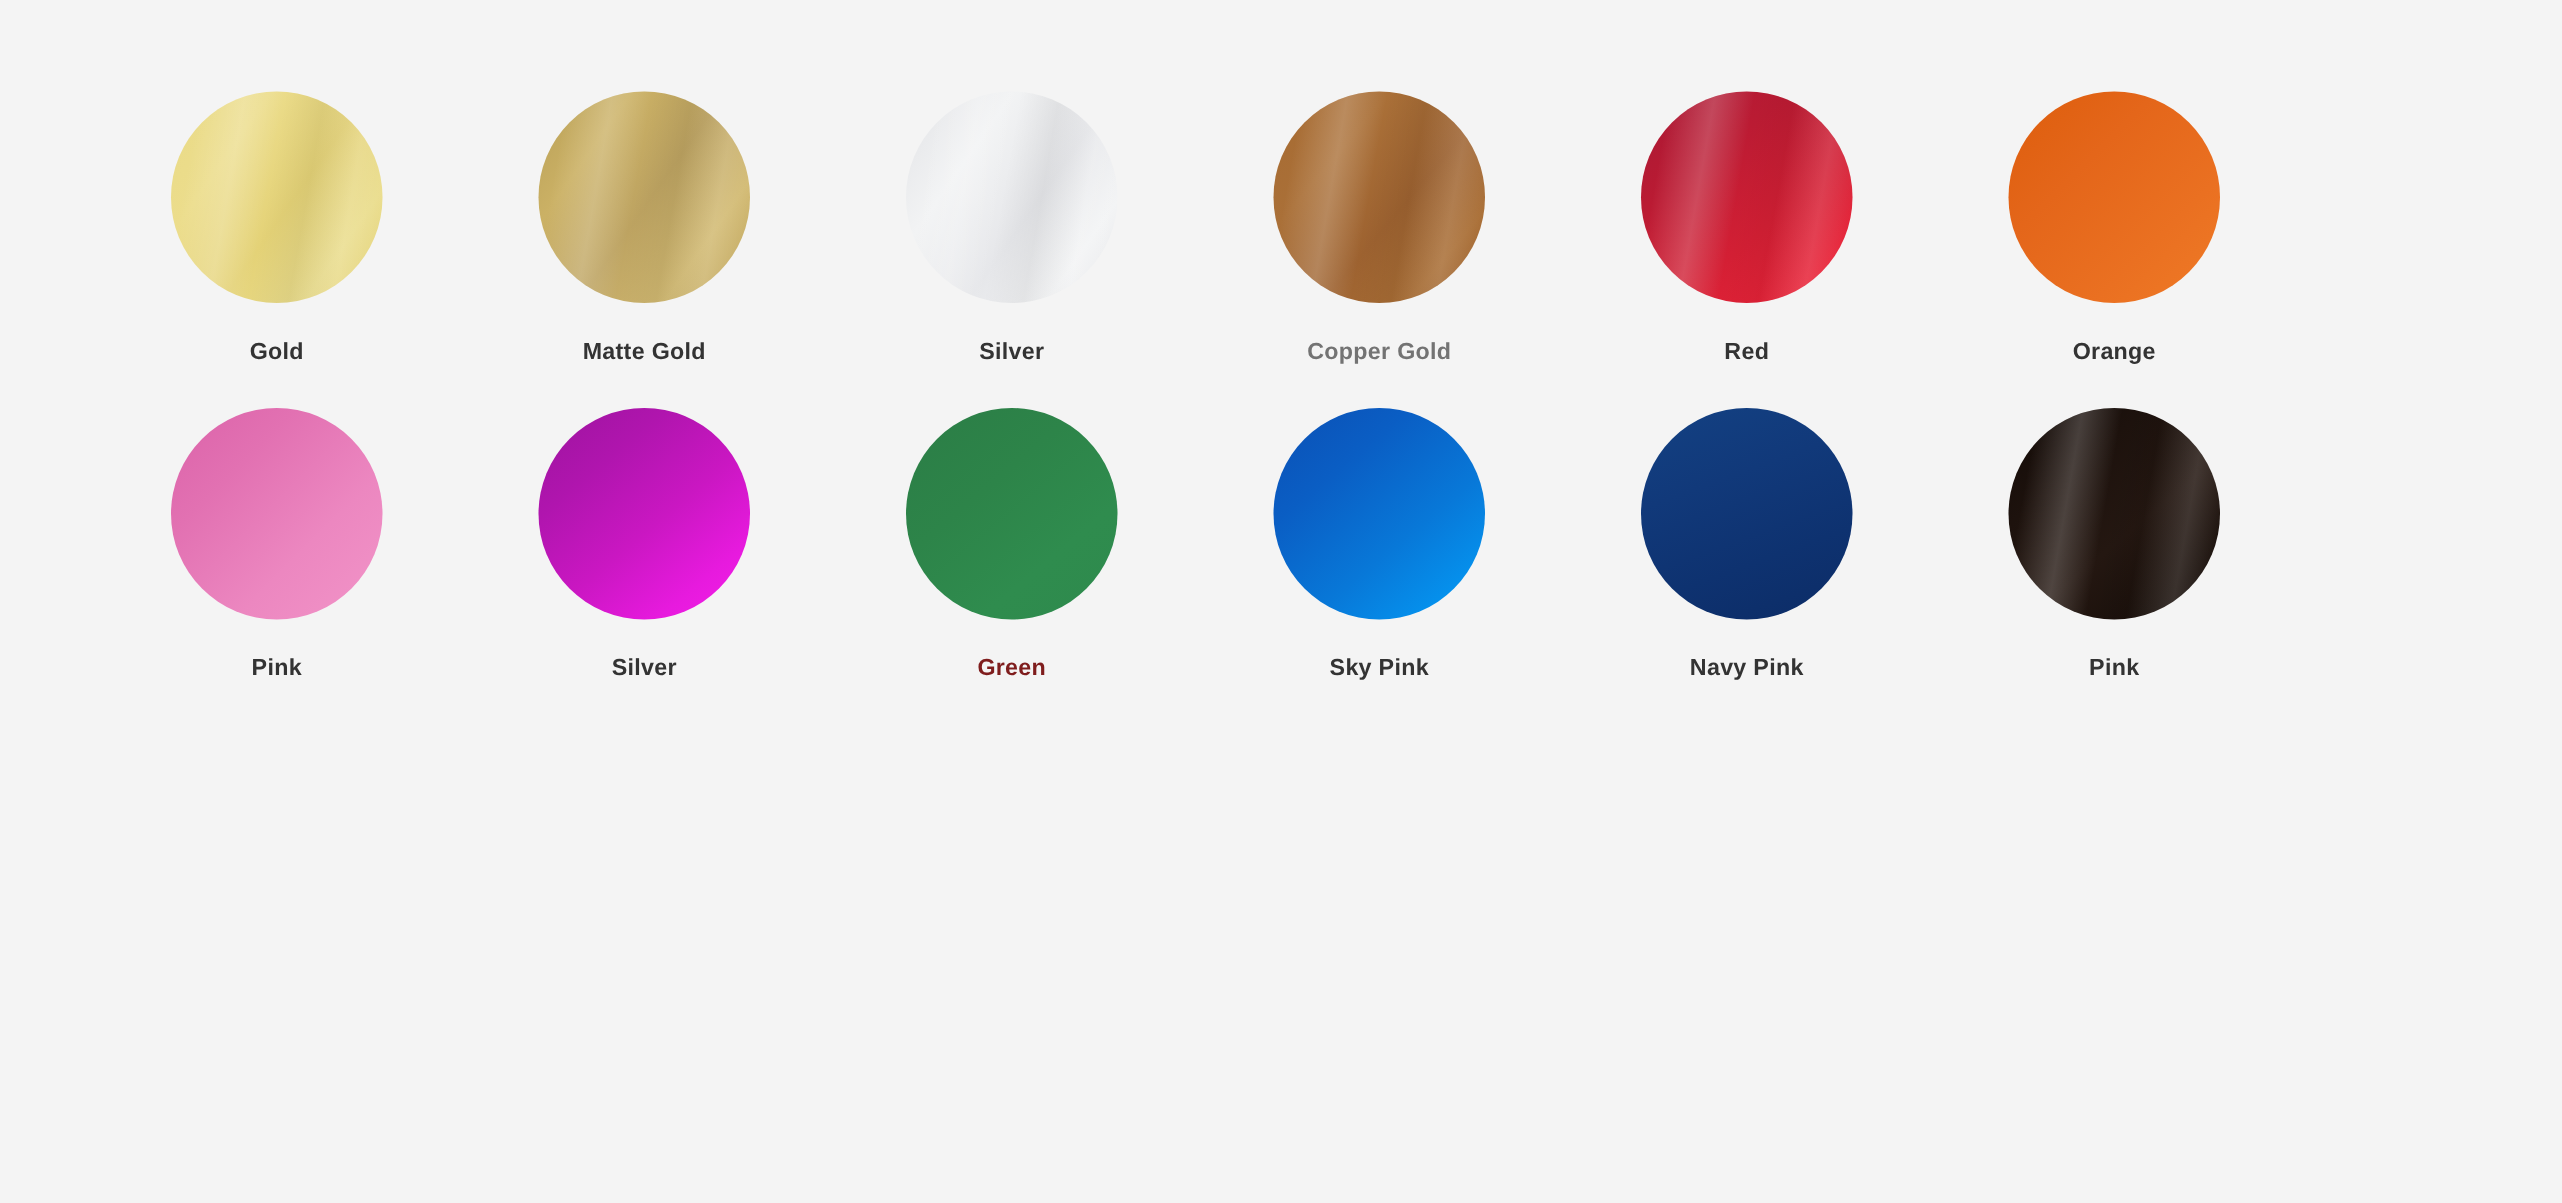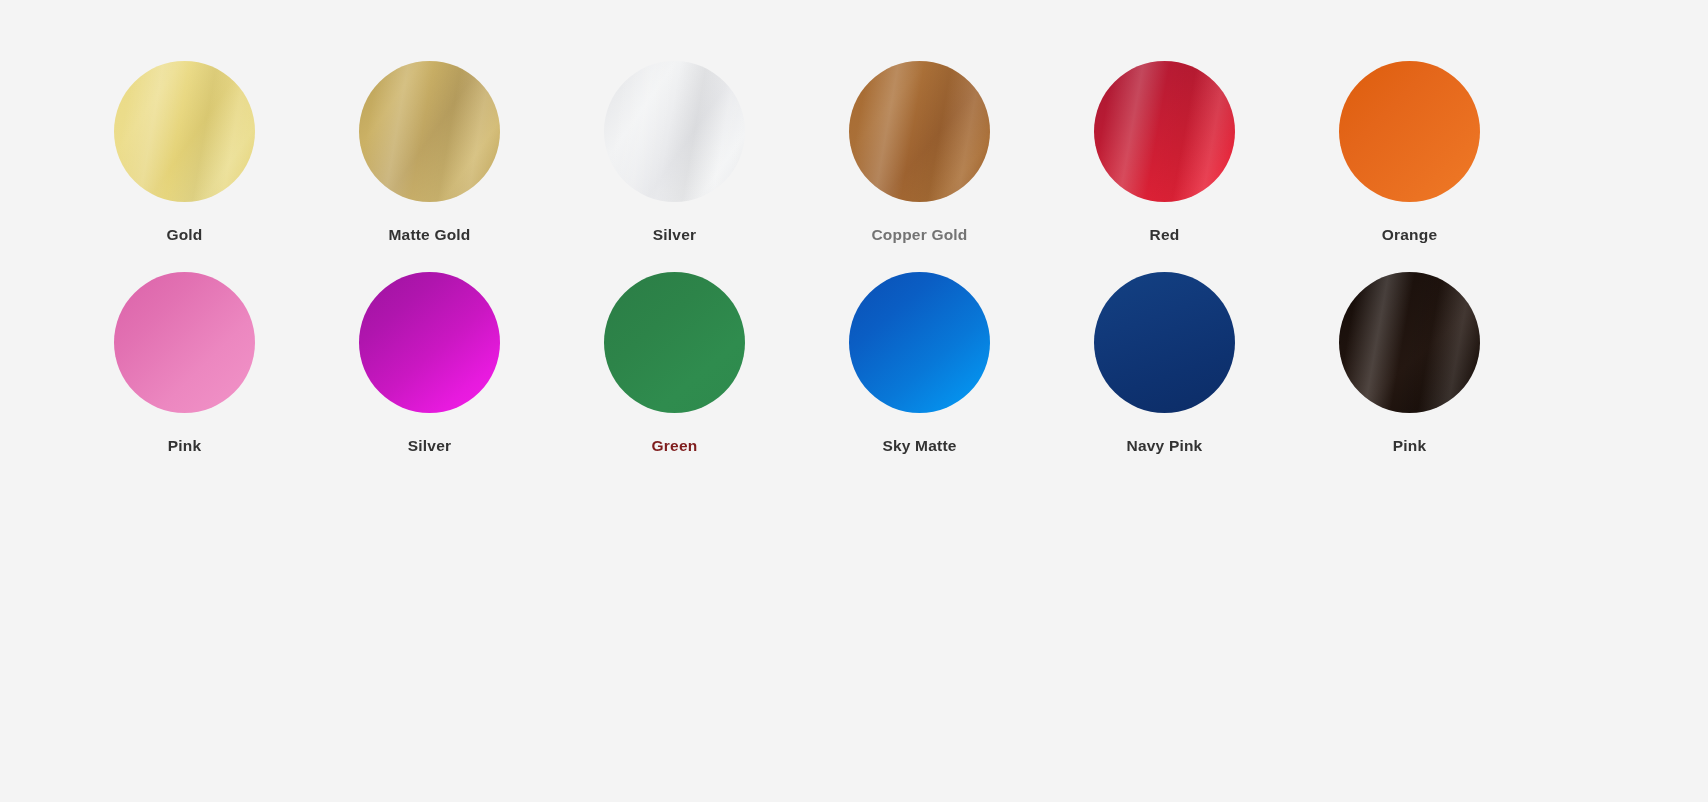--- a/index.html
+++ b/index.html
@@ -103,21 +103,21 @@
     <div class="swatch-cell">
     <div class="swatch-circle" style="background: linear-gradient(140deg, rgb(156, 20, 158) 0%, rgb(176, 21, 174) 28%, rgb(202, 23, 194) 55%, rgb(231, 26, 222) 80%, rgb(244, 31, 232) 100%);"></div>
     <div class="swatch-label" style="color: rgb(51, 51, 51);">Silver</div>
   </div>
     <div class="swatch-cell">
     <div class="swatch-circle" style="background: linear-gradient(140deg, rgb(43, 125, 70) 0%, rgb(45, 132, 73) 38%, rgb(47, 140, 78) 70%, rgb(46, 138, 77) 100%);"></div>
     <div class="swatch-label" style="color: #7f1d1d;">Green</div>
   </div>
     <div class="swatch-cell">
     <div class="swatch-circle" style="background: linear-gradient(140deg, rgb(11, 79, 180) 0%, rgb(10, 94, 196) 30%, rgb(8, 120, 216) 62%, rgb(5, 144, 236) 85%, rgb(4, 155, 242) 100%);"></div>
-    <div class="swatch-label" style="color: rgb(51, 51, 51);">Sky Matte</div>
+    <div class="swatch-label" style="color: rgb(51, 51, 51);">Sky Pink</div>
   </div>
     <div class="swatch-cell">
     <div class="swatch-circle" style="background: linear-gradient(160deg, rgb(19, 65, 131) 0%, rgb(17, 57, 122) 35%, rgb(14, 50, 112) 68%, rgb(12, 44, 102) 100%);"></div>
     <div class="swatch-label" style="color: rgb(51, 51, 51);">Navy Pink</div>
   </div>
     <div class="swatch-cell">
     <div class="swatch-circle sheen" style="background: linear-gradient(140deg, rgb(18, 10, 7) 0%, rgb(29, 18, 13) 30%, rgb(36, 23, 17) 58%, rgb(26, 16, 11) 82%, rgb(19, 11, 8) 100%);"></div>
     <div class="swatch-label" style="color: rgb(51, 51, 51);">Pink</div>
   </div>
   </main>

